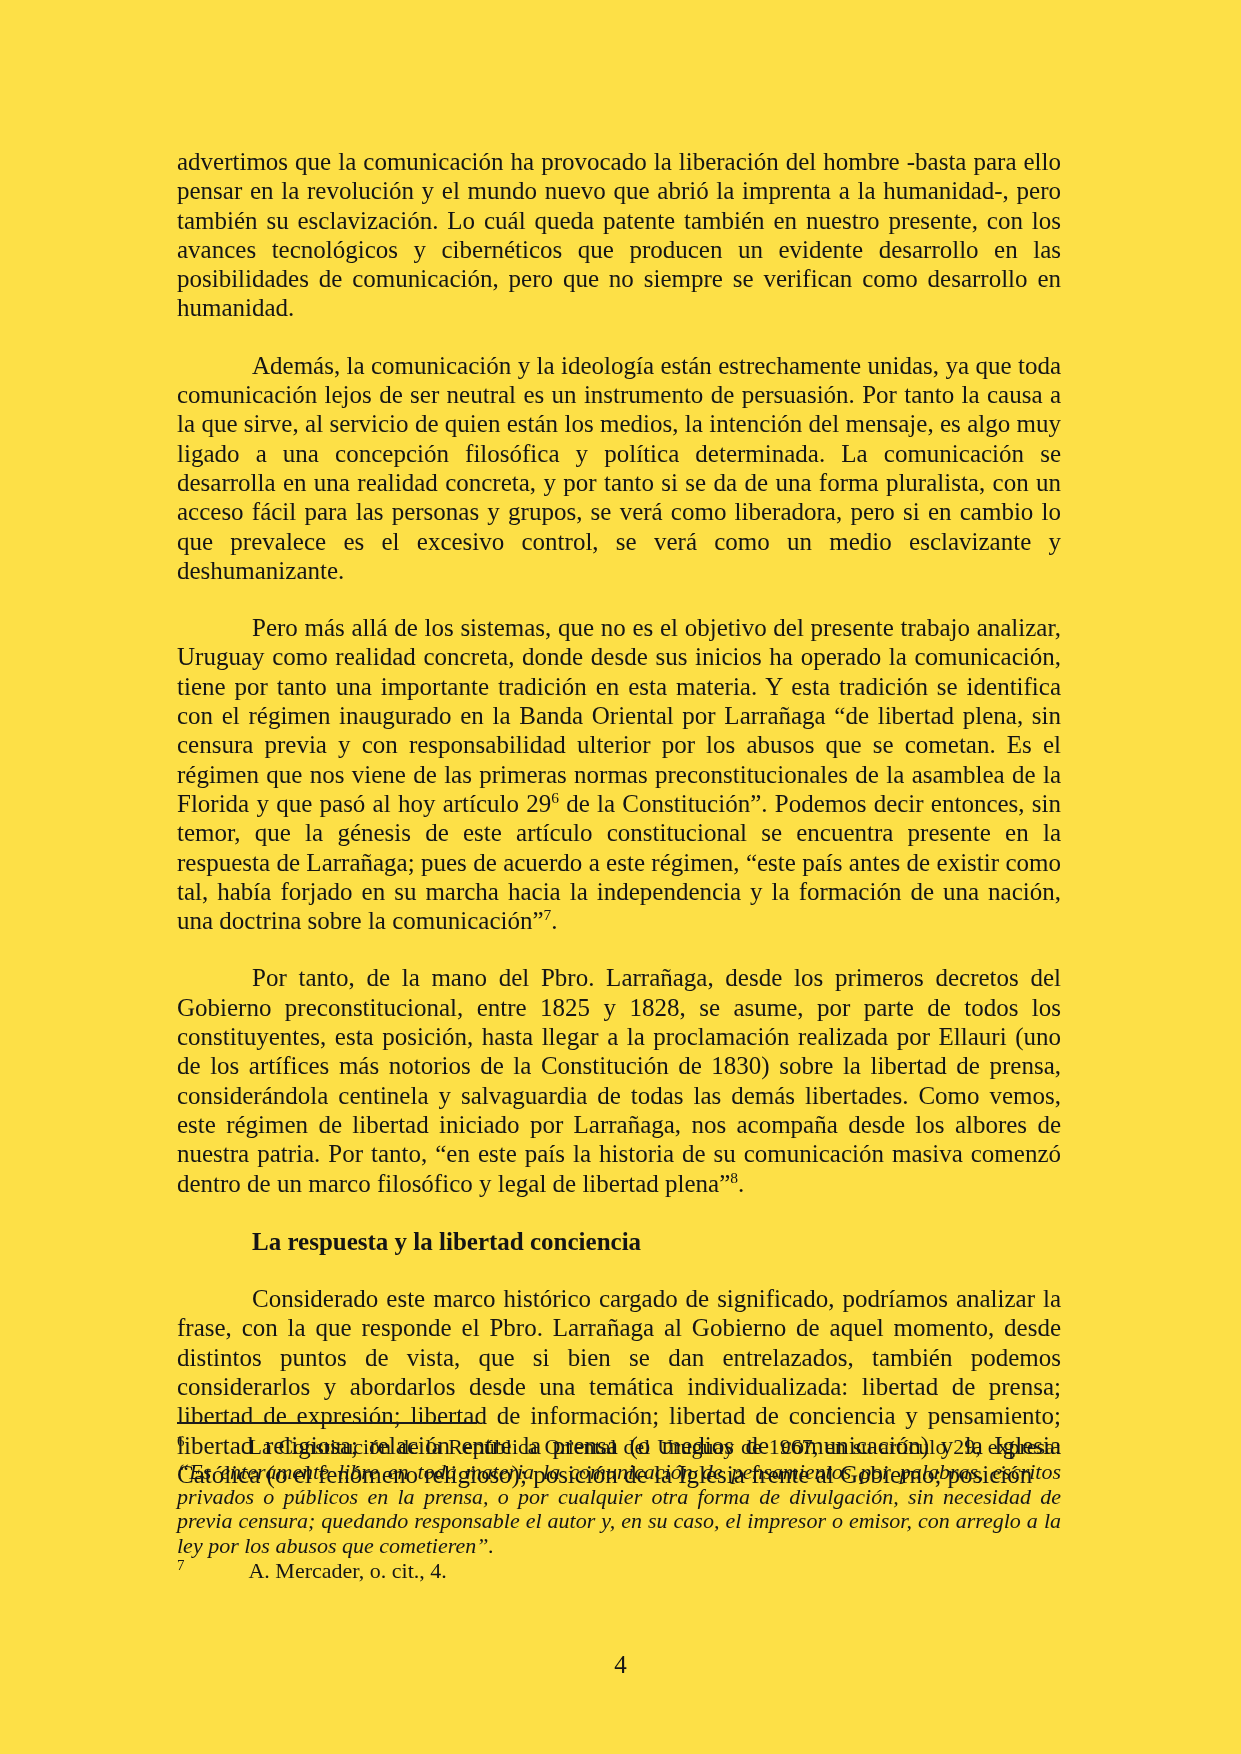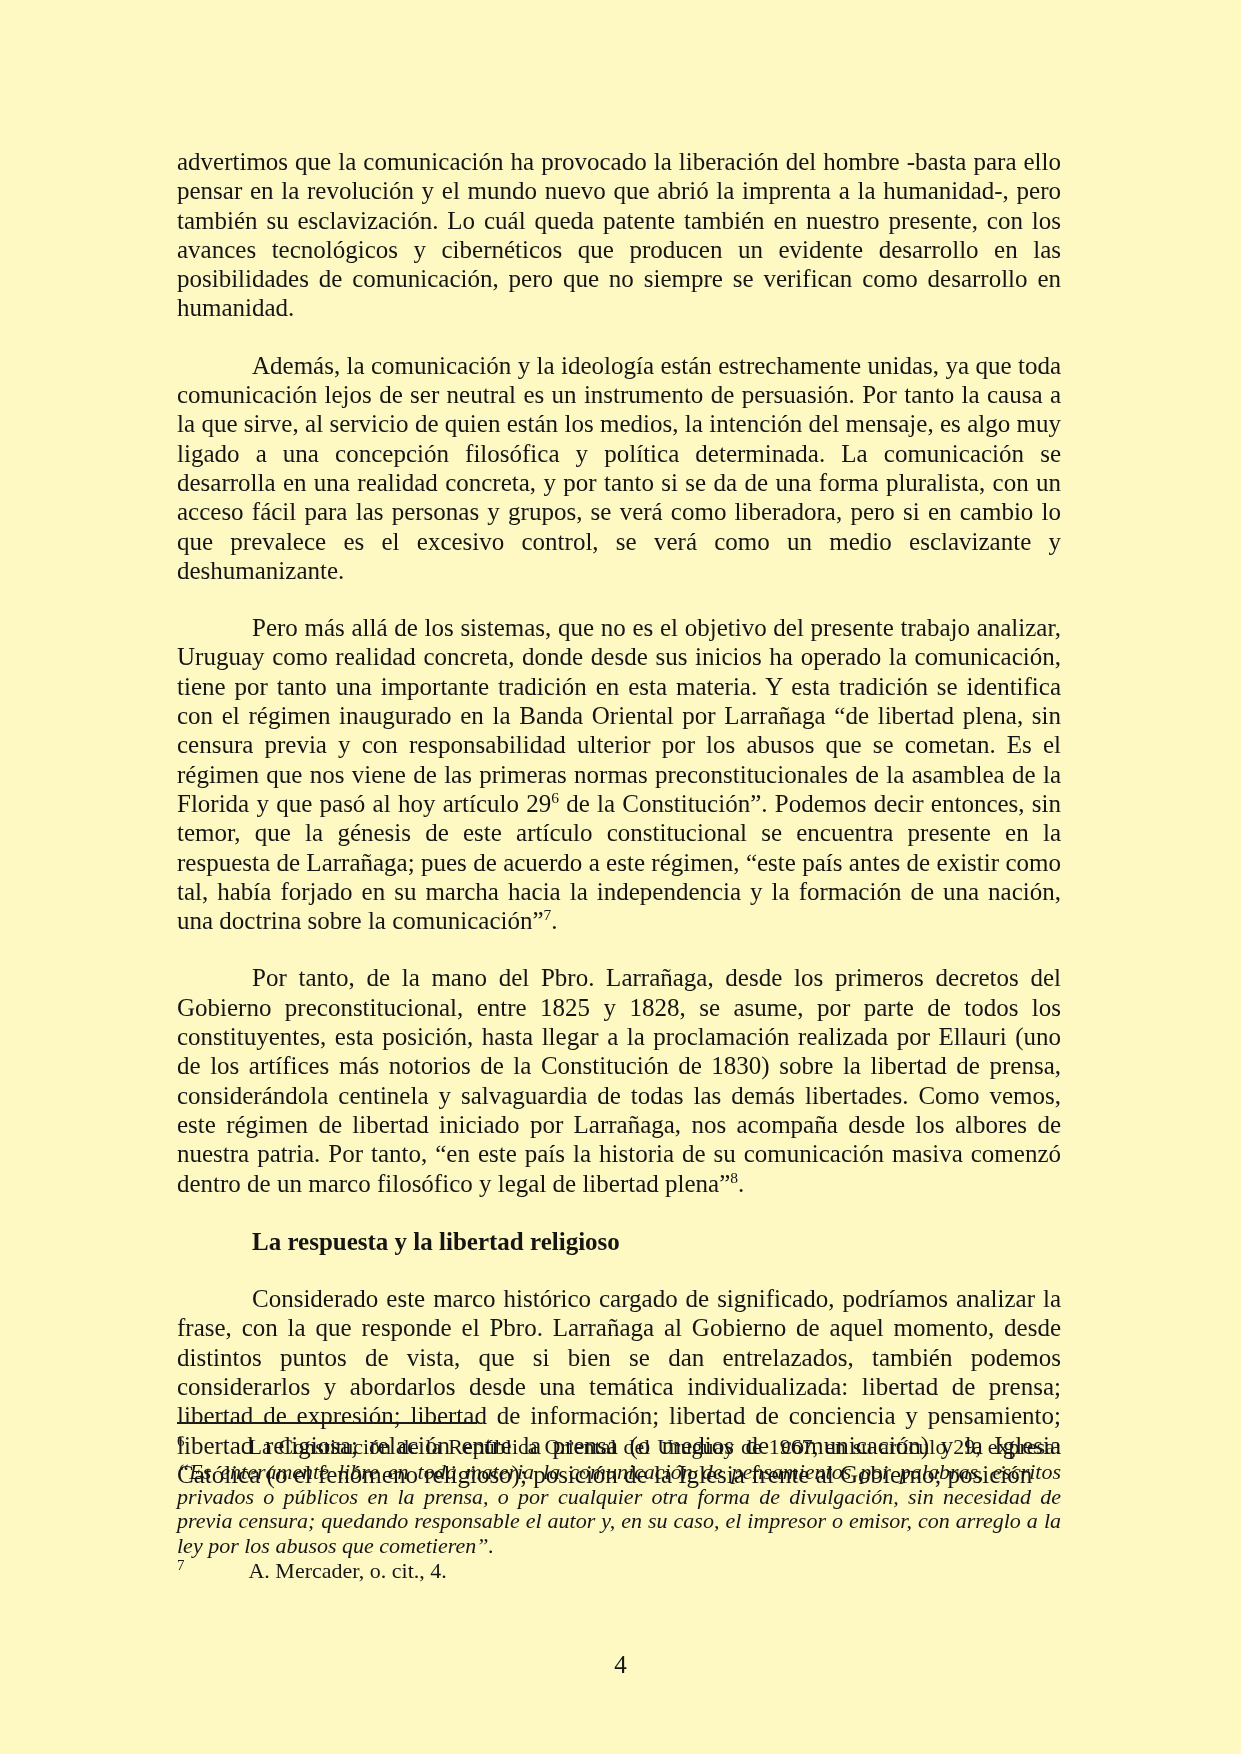--- a/index.html
+++ b/index.html
@@ -4,21 +4,21 @@
 <style>
   html, body {
     margin: 0;
     padding: 0;
     background: #ffffff;
   }
   .page {
     position: relative;
     width: 1241px;
     height: 1754px;
-    background: #fef9c3;
+    background: #fde047;
     color: #151515;
     font-family: "Liberation Serif", "DejaVu Serif", serif;
     overflow: hidden;
   }
   .body-text {
     position: absolute;
     left: 177px;
     top: 147px;
     width: 884px;
     font-size: 25px;
@@ -87,21 +87,21 @@
 </style>
 </head>
 <body>
 
 <div class="page">
   <div class="body-text">
       <p class="para">advertimos que la comunicación ha provocado la liberación del hombre -basta para ello pensar en la revolución y el mundo nuevo que abrió la imprenta a la humanidad-, pero también su esclavización. Lo cuál queda patente también en nuestro presente, con los avances tecnológicos y cibernéticos que producen un evidente desarrollo en las posibilidades de comunicación, pero que no siempre se verifican como desarrollo en humanidad.</p>
       <p class="para indent">Además, la comunicación y la ideología están estrechamente unidas, ya que toda comunicación lejos de ser neutral es un instrumento de persuasión. Por tanto la causa a la que sirve, al servicio de quien están los medios, la intención del mensaje, es algo muy ligado a una concepción filosófica y política determinada. La comunicación se desarrolla en una realidad concreta, y por tanto si se da de una forma pluralista, con un acceso fácil para las personas y grupos, se verá como liberadora, pero si en cambio lo que prevalece es el excesivo control, se verá como un medio esclavizante y deshumanizante.</p>
       <p class="para indent">Pero más allá de los sistemas, que no es el objetivo del presente trabajo analizar, Uruguay como realidad concreta, donde desde sus inicios ha operado la comunicación, tiene por tanto una importante tradición en esta materia. Y esta tradición se identifica con el régimen inaugurado en la Banda Oriental por Larrañaga “de libertad plena, sin censura previa y con responsabilidad ulterior por los abusos que se cometan. Es el régimen que nos viene de las primeras normas preconstitucionales de la asamblea de la Florida y que pasó al hoy artículo 29<sup>6</sup> de la Constitución”. Podemos decir entonces, sin temor, que la génesis de este artículo constitucional se encuentra presente en la respuesta de Larrañaga; pues de acuerdo a este régimen, “este país antes de existir como tal, había forjado en su marcha hacia la independencia y la formación de una nación, una doctrina sobre la comunicación”<sup>7</sup>.</p>
       <p class="para indent">Por tanto, de la mano del Pbro. Larrañaga, desde los primeros decretos del Gobierno preconstitucional, entre 1825 y 1828, se asume, por parte de todos los constituyentes, esta posición, hasta llegar a la proclamación realizada por Ellauri (uno de los artífices más notorios de la Constitución de 1830) sobre la libertad de prensa, considerándola centinela y salvaguardia de todas las demás libertades. Como vemos, este régimen de libertad iniciado por Larrañaga, nos acompaña desde los albores de nuestra patria. Por tanto, “en este país la historia de su comunicación masiva comenzó dentro de un marco filosófico y legal de libertad plena”<sup>8</sup>.</p>
-      <h2 class="heading">La respuesta y la libertad religioso</h2>
+      <h2 class="heading">La respuesta y la libertad conciencia</h2>
       <p class="para indent">Considerado este marco histórico cargado de significado, podríamos analizar la frase, con la que responde el Pbro. Larrañaga al Gobierno de aquel momento, desde distintos puntos de vista, que si bien se dan entrelazados, también podemos considerarlos y abordarlos desde una temática individualizada: libertad de prensa; libertad de expresión; libertad de información; libertad de conciencia y pensamiento; libertad religiosa; relación entre la prensa (o medios de comunicación) y la Iglesia Católica (o el fenómeno religioso); posición de la Iglesia frente al Gobierno; posición</p>
     </div>
 
   <div class="footnotes">
     <div class="fn-rule"></div>
     <div>
         <p class="footnote"><sup class="fn-marker">6</sup><span class="fn-tab"></span>La Constitución de la República Oriental del Uruguay de 1967, en su artículo 29, expresa: <em>“Es enteramente libre en toda materia la comunicación de pensamientos por palabras, escritos privados o públicos en la prensa, o por cualquier otra forma de divulgación, sin necesidad de previa censura; quedando responsable el autor y, en su caso, el impresor o emisor, con arreglo a la ley por los abusos que cometieren”.</em></p>
         <p class="footnote"><sup class="fn-marker">7</sup><span class="fn-tab"></span>A. Mercader, o. cit., 4.</p>
       </div>
   </div>

